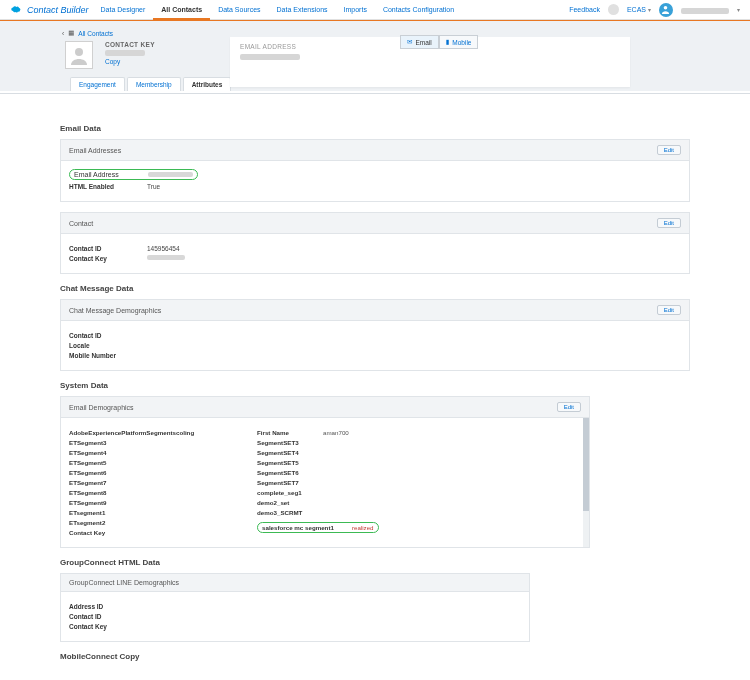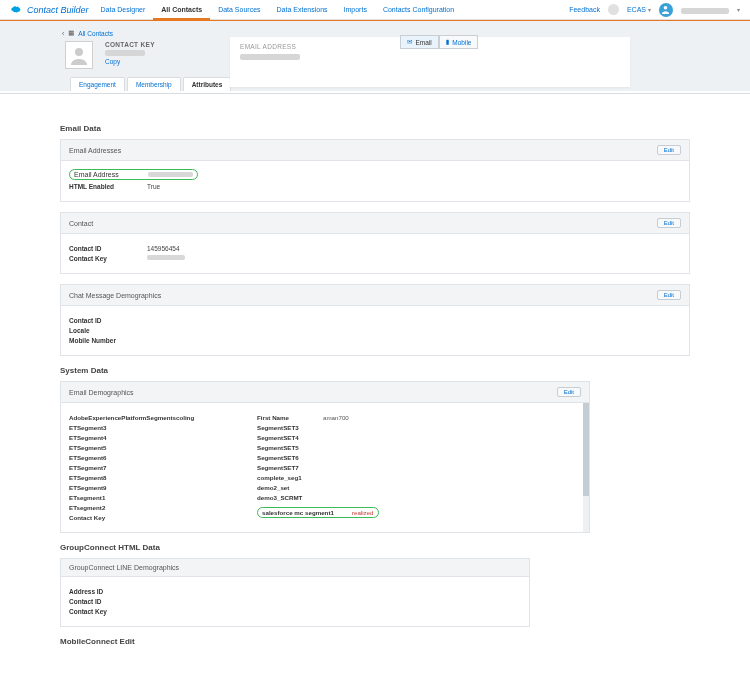--- a/index.html
+++ b/index.html
@@ -177,20 +177,21 @@
         <span class="k">Contact ID</span>
         <span class="v">145956454</span>
       </div>
       <div class="kv-row">
         <span class="k">Contact Key</span>
         <span class="redact-sm" style="width:38px"></span>
       </div>
     </div>
   </div>
 
+  <div class="section-title">Chat Message Data</div>
   <div class="panel">
     <div class="panel-head">
       <span class="title">Chat Message Demographics</span>
       <span class="edit-btn">Edit</span>
     </div>
     <div class="panel-body">
       <div class="kv-row">
           <span class="k">Contact ID</span>
         </div>
       <div class="kv-row">
@@ -259,15 +260,15 @@
         </div>
       <div class="kv-row">
           <span class="k">Contact ID</span>
         </div>
       <div class="kv-row">
           <span class="k">Contact Key</span>
         </div>
     </div>
   </div>
 
-  <div class="section-title">MobileConnect Edit</div>
+  <div class="section-title">MobileConnect Copy</div>
 
 </div>
 
 </body></html>

